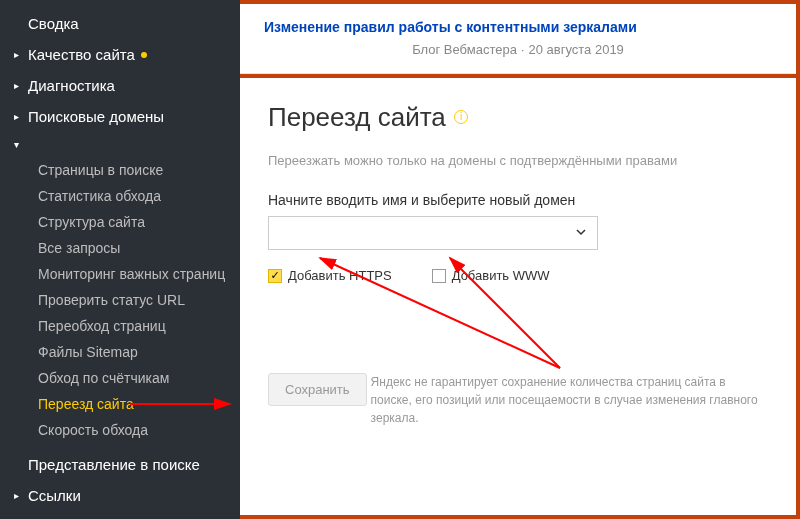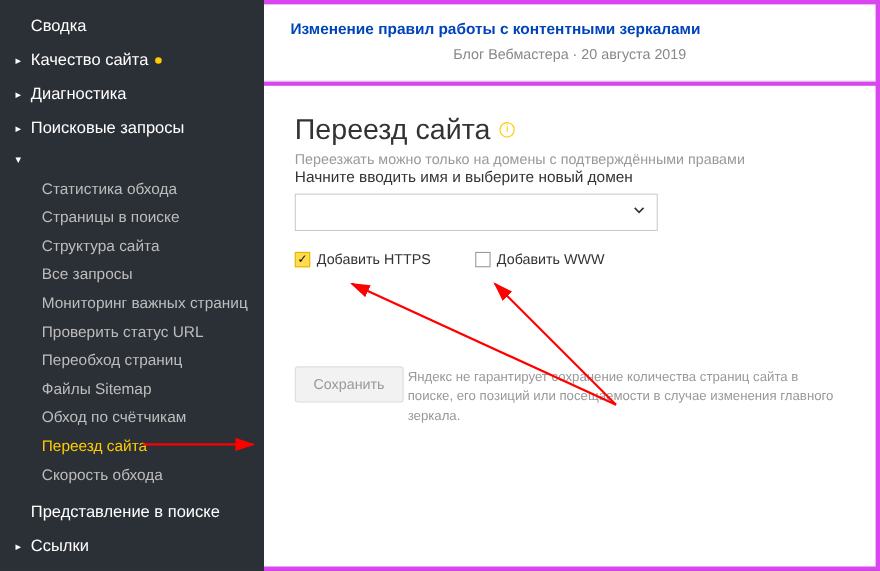--- a/index.html
+++ b/index.html
@@ -8,30 +8,30 @@
 
   .sidebar { width: 240px; background: #2b2f36; color: #fff; padding-top: 8px; font-size: 15px; }
   .side-item { display: flex; align-items: center; padding: 7px 14px; cursor: pointer; white-space: nowrap; }
   .side-item.section { font-weight: 400; }
   .side-item .caret { width: 10px; display: inline-block; margin-right: 4px; font-size: 10px; color: #fff; }
   .side-item .dot { width: 6px; height: 6px; border-radius: 50%; background: #ffcc00; display: inline-block; margin-left: 6px; }
   .side-sub { padding-left: 30px; color: #bdbdbd; font-size: 14px; }
   .side-sub .side-item { padding: 5px 8px; }
   .side-sub .side-item.active { color: #ffcc00; }
 
-  .content-wrap { flex: 1; display: flex; flex-direction: column; background: #d946ef; padding: 4px 4px 4px 0; }
+  .content-wrap { flex: 1; display: flex; flex-direction: column; background: #c2410c; padding: 4px 4px 4px 0; }
   .notice { background: #fff; border-bottom: 1px solid #e5e5e5; padding: 14px 24px 16px 24px; }
   .notice-link { color: #0044bb; font-weight: 700; font-size: 14px; }
   .notice-meta { color: #888; font-size: 13px; margin-top: 6px; text-align: center; }
 
   .panel { background: #fff; margin-top: 4px; flex: 1; padding: 24px 28px; color: #333; }
   .panel h1 { font-size: 26px; font-weight: 400; display: inline-block; }
   .info-icon { display: inline-block; border: 1px solid #ffcc00; color: #ffcc00; border-radius: 50%; width: 14px; height: 14px; font-size: 10px; text-align: center; line-height: 12px; vertical-align: super; margin-left: 4px; }
-  .subtitle { color: #999; font-size: 13px; margin-top: 4px; }
-  .field-label { font-size: 14px; }
+  .subtitle { color: #999; font-size: 13px; margin-top: 20px; }
+  .field-label { font-size: 14px; margin-top: 24px; }
   .select { position: relative; border: 1px solid #ccc; height: 34px; margin-top: 8px; width: 330px; }
   .select .chev { position: absolute; right: 10px; top: 50%; transform: translateY(-50%); }
   .select .chev svg { width: 12px; height: 12px; }
   .checks { margin-top: 18px; font-size: 13px; display: flex; gap: 40px; }
   .cb { display: flex; align-items: center; gap: 6px; }
   .cb .box { width: 14px; height: 14px; border: 1px solid #999; display: inline-flex; align-items: center; justify-content: center; font-size: 11px; }
   .cb .box.checked { background: #ffdb4d; border-color: #e0b800; color: #000; }
   .save-row { display: flex; align-items: flex-start; gap: 4px; margin-top: 90px; }
   .save-btn { background: #f2f2f2; border: 1px solid #ddd; color: #999; font-size: 13px; padding: 8px 16px; border-radius: 3px; cursor: default; }
   .save-note { color: #999; font-size: 12px; line-height: 1.5; max-width: 400px; }
@@ -50,31 +50,31 @@
     <span class="caret">▸</span>
       <span>Качество сайта</span>
       <span class="dot"></span>
   </div>
   <div class="side-item section">
     <span class="caret">▸</span>
       <span>Диагностика</span>
   </div>
   <div class="side-item section">
     <span class="caret">▸</span>
-      <span>Поисковые запросы</span>
+      <span>Поисковые домены</span>
   </div>
   <div class="side-item section">
     <span class="caret">▾</span>
   </div>
   <div class="side-sub">
     <div class="side-item">
-        <span>Статистика обхода</span>
+        <span>Страницы в поиске</span>
       </div>
     <div class="side-item">
-        <span>Страницы в поиске</span>
+        <span>Статистика обхода</span>
       </div>
     <div class="side-item">
         <span>Структура сайта</span>
       </div>
     <div class="side-item">
         <span>Все запросы</span>
       </div>
     <div class="side-item">
         <span>Мониторинг важных страниц</span>
       </div>

